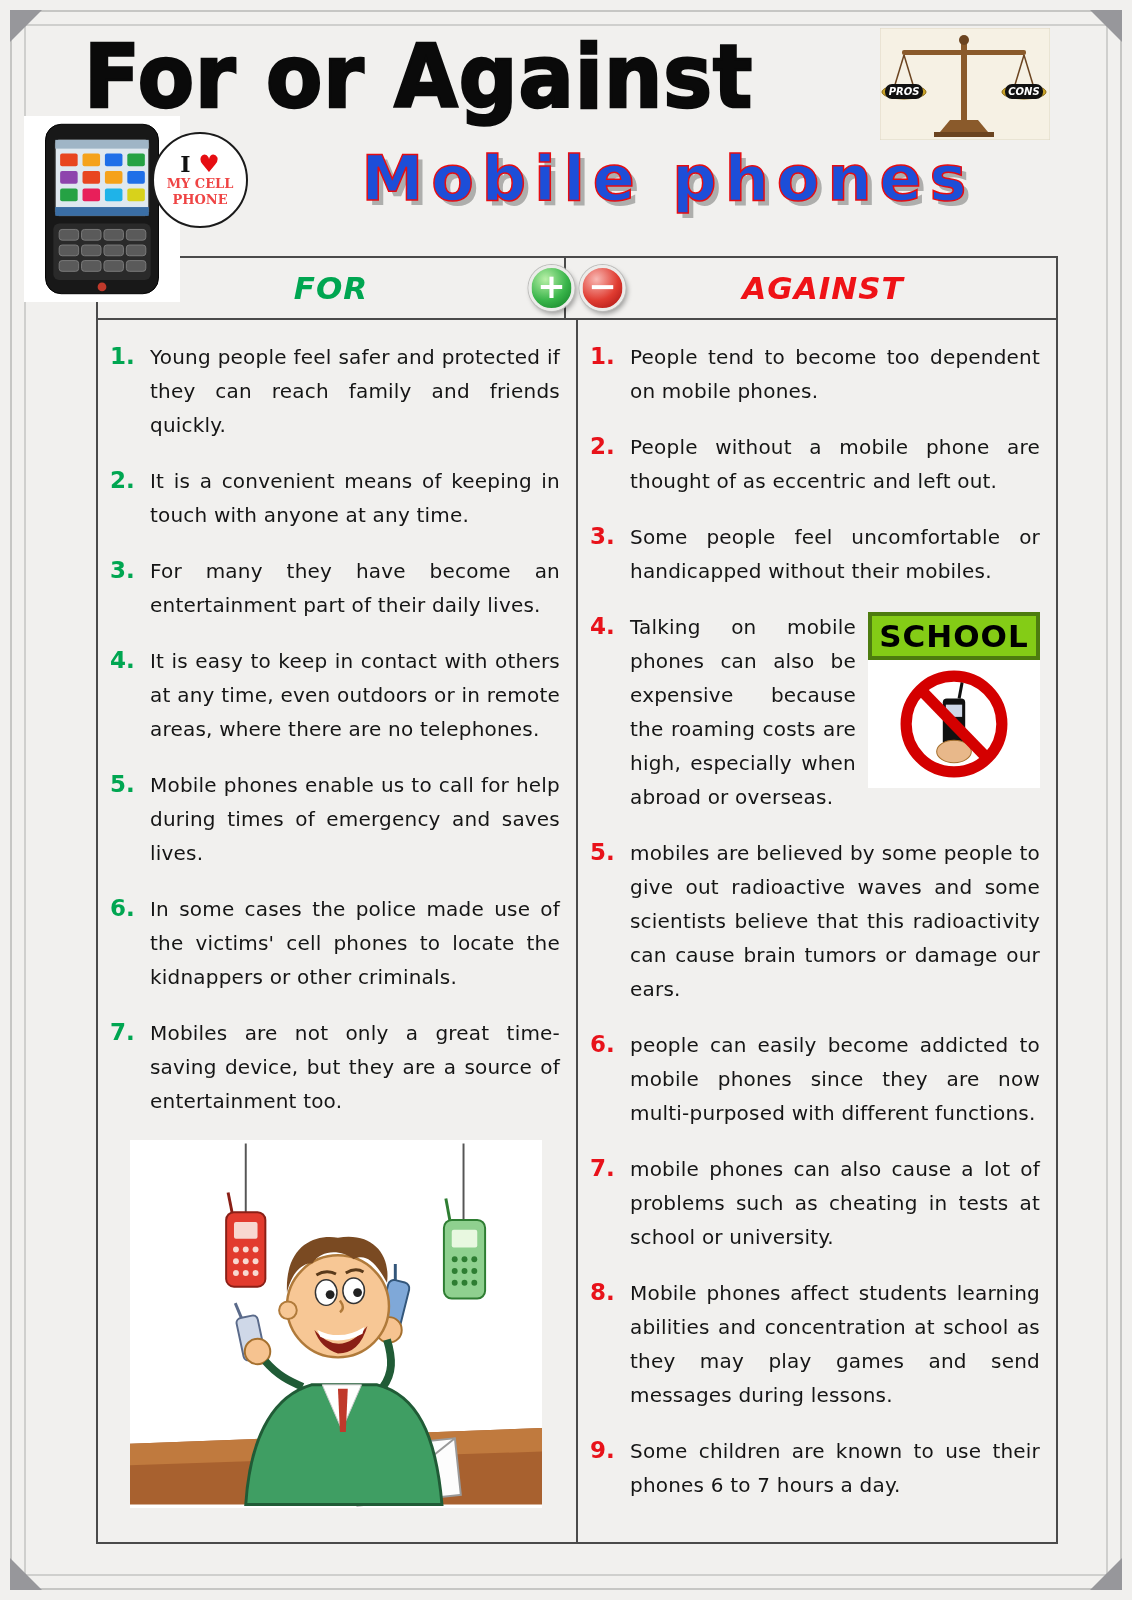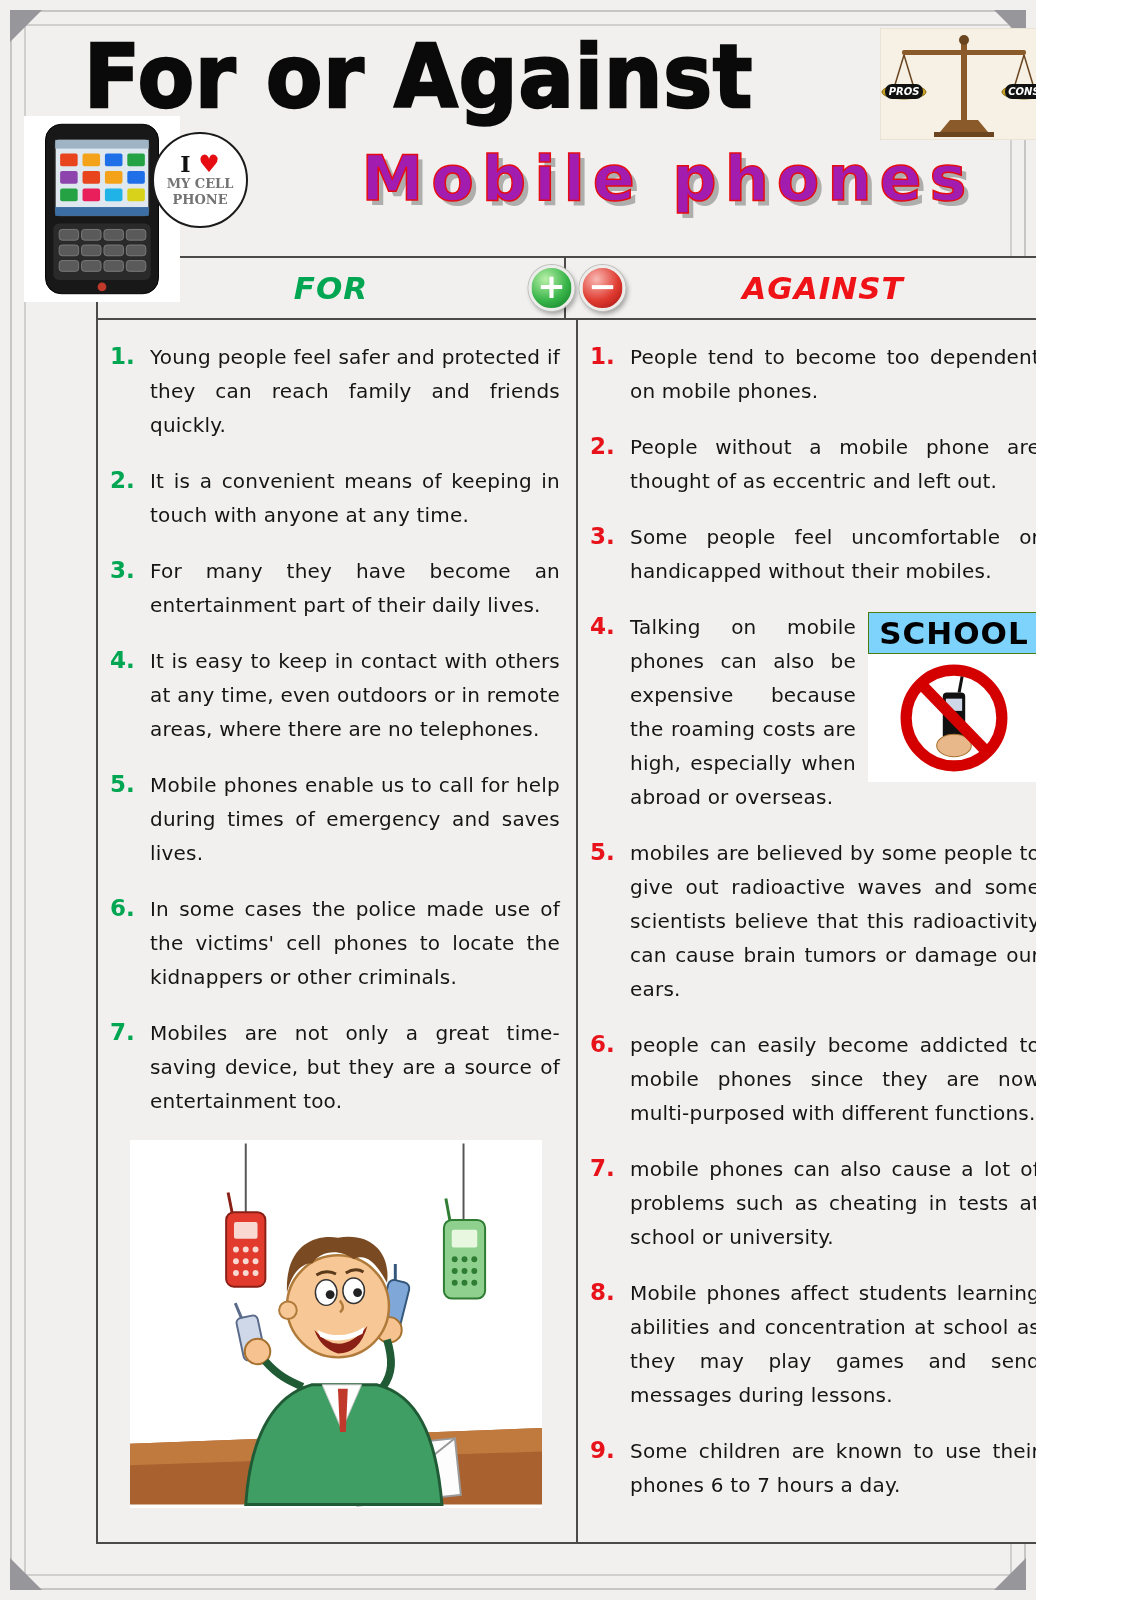--- a/index.html
+++ b/index.html
@@ -1,20 +1,20 @@
 <!DOCTYPE html>
 <html><head>
 <meta charset="utf-8">
 <style>
   * { box-sizing: border-box; }
   html,body { margin:0; padding:0; }
   body { width:1132px; font-family:"DejaVu Sans", sans-serif; }
 
   .page {
-    position:relative; width:1036px; height:1600px;
+    position:relative; width:1132px; height:1600px;
     background:#f1f0ee; overflow:hidden;
   }
 
   
   .frame-a { position:absolute; inset:10px; border:2px solid #c6c6c4; pointer-events:none; }
   .frame-b { position:absolute; inset:24px; border:2px solid #cfcfcd; pointer-events:none; }
   .corner { position:absolute; width:32px; height:32px; background:#97979b; }
   .c-tl { top:10px; left:10px; clip-path:polygon(0 0,100% 0,0 100%); }
   .c-tr { top:10px; right:10px; clip-path:polygon(0 0,100% 0,100% 100%); }
   .c-bl { bottom:10px; left:10px; clip-path:polygon(0 0,0 100%,100% 100%); }
@@ -22,38 +22,38 @@
 
   
   .title1 {
     position:absolute; left:84px; top:26px; margin:0;
     font-size:82px; font-weight:bold; color:#0a0a0a;
     letter-spacing:1px; -webkit-text-stroke:2.5px #0a0a0a;
     transform:scaleY(1.06); transform-origin:top left; white-space:nowrap;
   }
   .title2 {
     position:absolute; left:282px; top:142px; width:772px; margin:0;
-    font-size:62px; font-weight:bold; color:#a21caf; text-align:center;
+    font-size:62px; font-weight:bold; color:#1d4ed8; text-align:center;
     letter-spacing:8px; -webkit-text-stroke:1.5px #e60d12;
     text-shadow:5px 5px 0 #aeaeac; white-space:nowrap;
   }
   .scales-img { position:absolute; left:880px; top:28px; width:170px; height:112px; }
   .phone-img {
     position:absolute; left:24px; top:116px; width:156px; height:186px;
     background:#fff; z-index:5; display:flex; align-items:center; justify-content:center;
   }
   .badge {
     position:absolute; left:152px; top:132px; width:96px; height:96px; z-index:6;
     background:#fff; border:2px solid #1a1a1a; border-radius:50%;
     display:flex; flex-direction:column; align-items:center; justify-content:center;
     text-align:center; font-family:"DejaVu Serif", serif;
   }
   .badge .b-line1 { font-size:22px; font-weight:bold; color:#111; line-height:1; }
   .badge .b-heart { color:#e60d12; font-size:24px; }
-  .badge .b-line2, .badge .b-line3 { font-size:13px; font-weight:bold; color:#737373; line-height:1.25; }
+  .badge .b-line2, .badge .b-line3 { font-size:13px; font-weight:bold; color:#ef4444; line-height:1.25; }
 
   
   .for-against-table {
     position:absolute; left:96px; top:256px; width:962px; height:1288px;
     border:2px solid #4a4a4a; display:flex; flex-direction:column; background:#f1f0ee;
   }
   .thead { display:flex; height:62px; border-bottom:2px solid #4a4a4a; position:relative; flex:0 0 auto; }
   .th { flex:1; display:flex; align-items:center; justify-content:center;
         font-size:31px; font-weight:bold; font-style:italic; letter-spacing:1px; }
   .th-for { color:#00a651; }
@@ -82,23 +82,23 @@
   .num-green { color:#00a651; }
   .num-red { color:#e8121a; }
   .arg-text {
     flex:1; font-size:20px; line-height:1.7; color:#151515;
     text-align:justify; letter-spacing:.2px;
   }
 
   
   .school-sign { float:right; width:172px; margin:2px 0 6px 12px; display:none; }
   .school-top {
-    background:#7dd3fc; color:#000; text-align:center;
+    background:#84cc16; color:#000; text-align:center;
     font-size:31px; font-weight:bold; letter-spacing:1px; line-height:1.3;
-    transform-origin:center; border:1px solid #4d7c0f;
+    transform-origin:center; border:4px solid #4d7c0f;
   }
   .school-body { background:#fff; height:128px; display:flex; align-items:center; justify-content:center; }
 
   
   .cartoon { margin:12px 0 0 20px; width:412px; height:368px; background:#fff; }
 
   svg { display:block; }
 </style>
 </head>
 <body>

